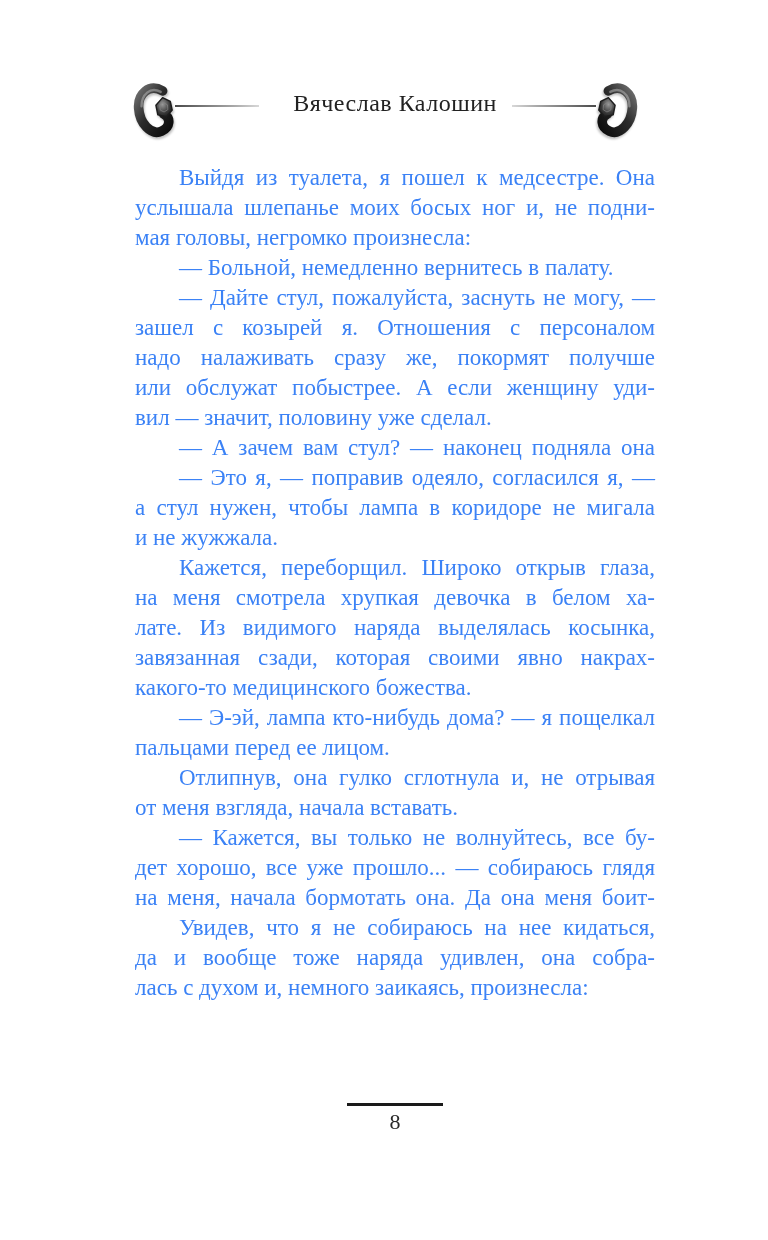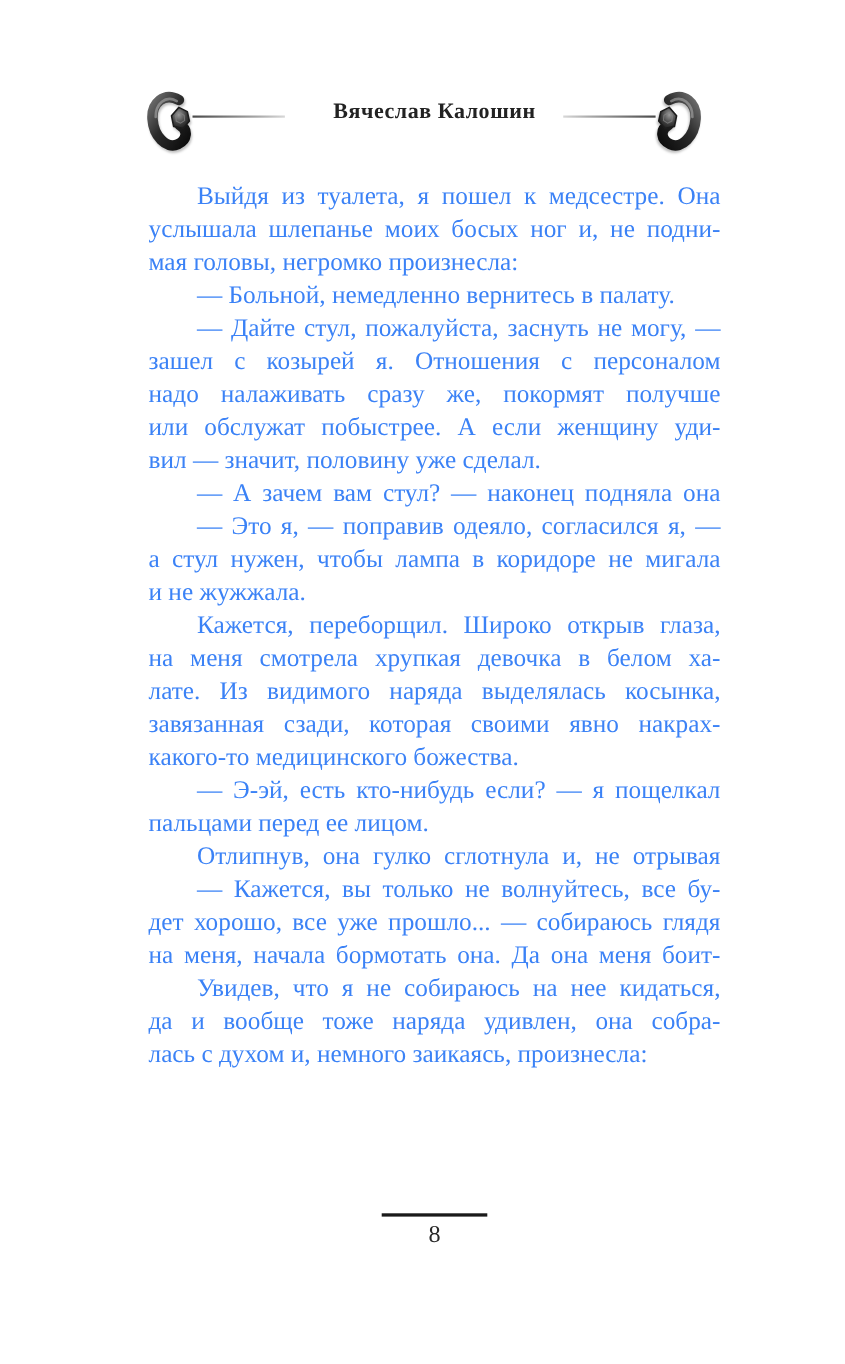--- a/index.html
+++ b/index.html
@@ -21,25 +21,24 @@
     background: #ffffff;
   }
 
   
   .header-title {
     position: absolute;
     left: 135px;
     top: 90px;
     width: 520px;
     text-align: center;
-    font-size: 20px;
+    font-size: 24px;
     letter-spacing: 0.5px;
     color: #222222;
     white-space: nowrap;
-    font-weight: bold;
   }
   .ornament {
     position: absolute;
     top: 82px;
     width: 46px;
     height: 60px;
     filter: drop-shadow(1px 2px 1px rgba(0,0,0,0.25));
   }
   .ornament.left  { left: 131px; }
   .ornament.right { left: 594px; transform: scaleX(-1); }
@@ -160,25 +159,26 @@
         <div class="tline last">и не жужжала.</div>
       </div>
       <div class="para">
         <div class="tline first">Кажется, переборщил. Широко открыв глаза,</div>
         <div class="tline">на меня смотрела хрупкая девочка в белом ха-</div>
         <div class="tline">лате. Из видимого наряда выделялась косынка,</div>
         <div class="tline">завязанная сзади, которая своими явно накрах-</div>
         <div class="tline last">какого-то медицинского божества.</div>
       </div>
       <div class="para">
-        <div class="tline first">— Э-эй, есть кто-нибудь если? — я пощелкал</div>
+        <div class="tline first">— Э-эй, лампа кто-нибудь дома? — я пощелкал</div>
         <div class="tline last">пальцами перед ее лицом.</div>
       </div>
       <div class="para">
         <div class="tline first">Отлипнув, она гулко сглотнула и, не отрывая</div>
+        <div class="tline last">от меня взгляда, начала вставать.</div>
       </div>
       <div class="para">
         <div class="tline first">— Кажется, вы только не волнуйтесь, все бу-</div>
         <div class="tline">дет хорошо, все уже прошло... — собираюсь глядя</div>
         <div class="tline">на меня, начала бормотать она. Да она меня боит-</div>
       </div>
       <div class="para">
         <div class="tline first">Увидев, что я не собираюсь на нее кидаться,</div>
         <div class="tline">да и вообще тоже наряда удивлен, она собра-</div>
         <div class="tline last">лась с духом и, немного заикаясь, произнесла:</div>

